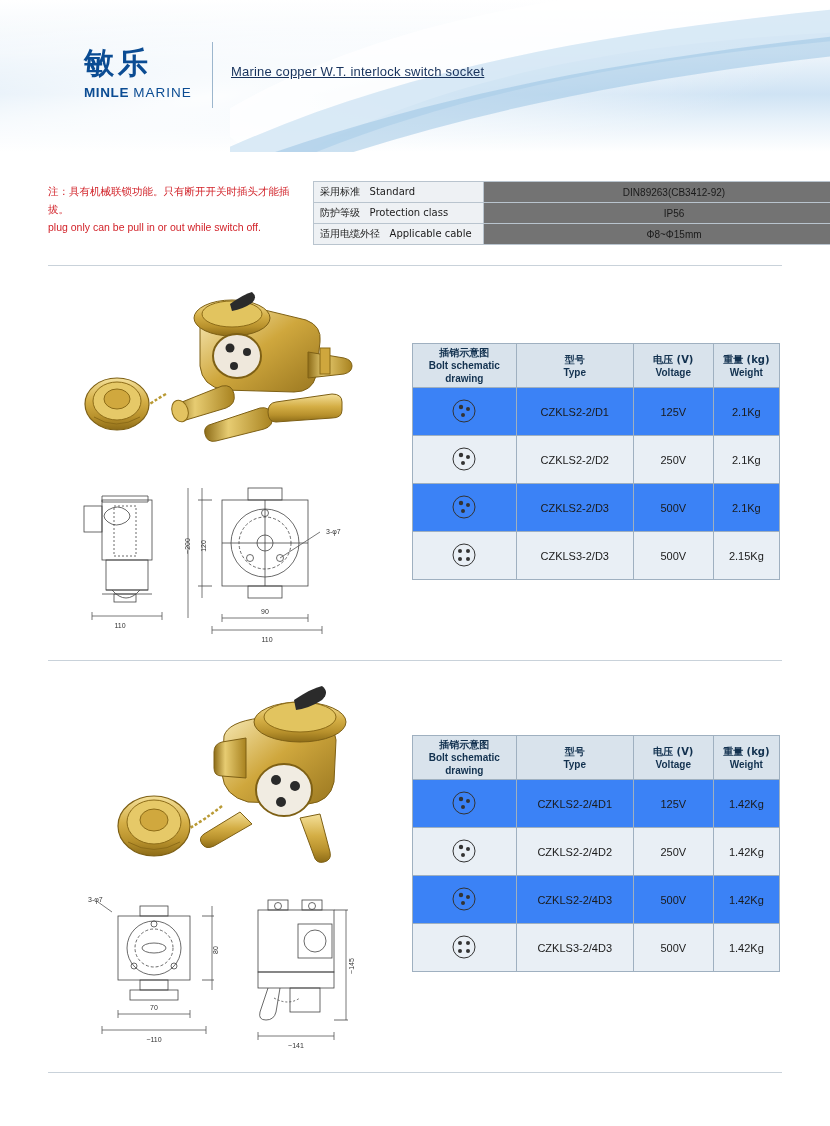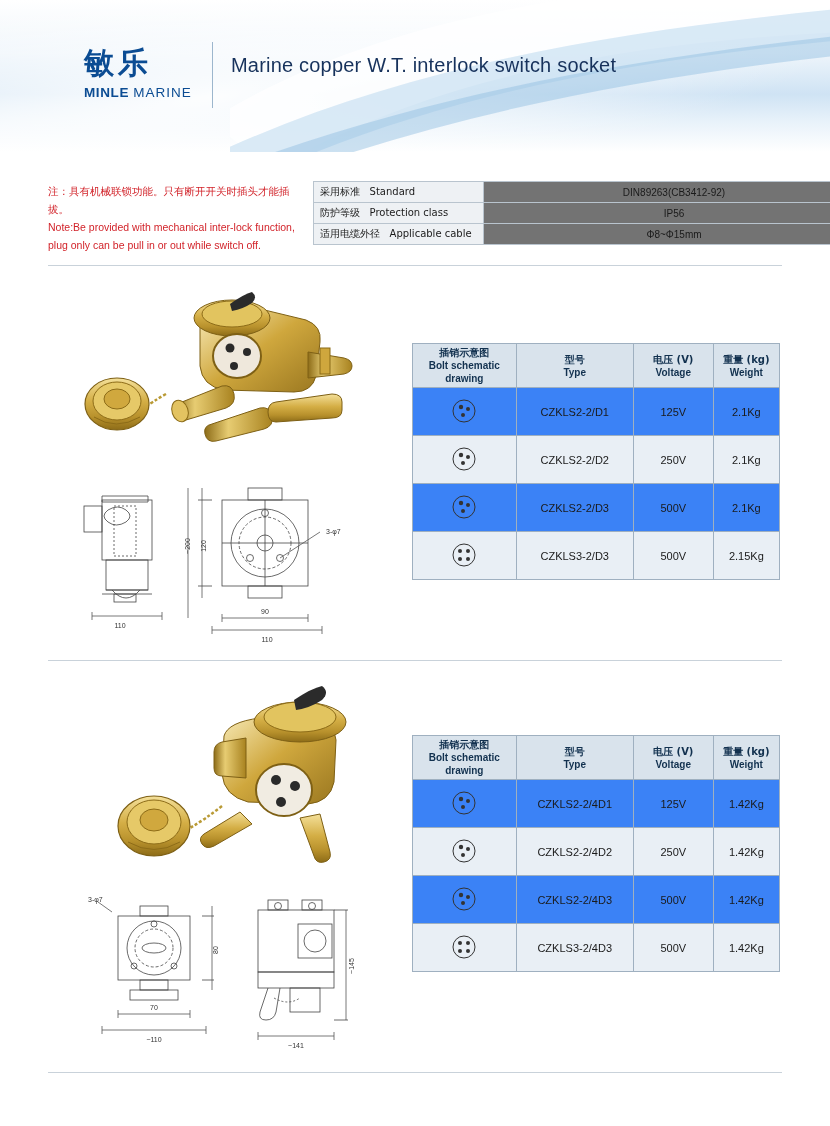--- a/index.html
+++ b/index.html
@@ -31,21 +31,21 @@
   }
   .logo-en{
     margin-top:7px;font-size:13.5px;font-weight:bold;color:#0b4c93;letter-spacing:.6px;
   }
   .logo-en .marine{font-weight:normal;letter-spacing:1px;}
   .divider-v{
     position:absolute;left:212px;top:42px;width:1px;height:66px;background:#9cb6cd;
   }
   .title-block{position:absolute;left:231px;top:54px;}
   .title-cn{font-family:"DejaVu Sans",sans-serif;font-size:16.5px;color:#17325c;letter-spacing:.5px;}
-  .title-en{font-size:20px;color:#17325c;letter-spacing:.2px;}
+  .title-en{margin-top:10px;font-size:13px;color:#17325c;letter-spacing:.2px;text-decoration:underline;}
 
   
   .info-row{position:absolute;left:0;top:178px;width:830px;height:72px;}
   .note{position:absolute;left:48px;top:4px;width:255px;color:#d2232a;font-size:10.5px;line-height:18px;}
   .note .l1{font-family:"DejaVu Sans",sans-serif;}
   .std-table{
     position:absolute;left:313px;top:3px;width:552px;
     border-collapse:collapse;font-size:10px;
   }
   .std-table td{
@@ -99,21 +99,20 @@
   <div class="divider-v"></div>
 
   <div class="title-block">
     <div class="title-en">Marine copper W.T. interlock switch socket</div>
   </div>
 </div>
 
 <div class="info-row">
   <div class="note">
     <div class="l1">注：具有机械联锁功能。只有断开开关时插头才能插拔。</div>
-    <div>Note:Be provided with mechanical inter-lock function,</div>
     <div>plug only can be pull in or out while switch off.</div>
   </div>
 
   <table class="std-table">
     <tbody>
         <tr>
       <td class="k">
         <span>采用标准</span>
         &nbsp;&nbsp;<span>Standard</span>
       </td>

